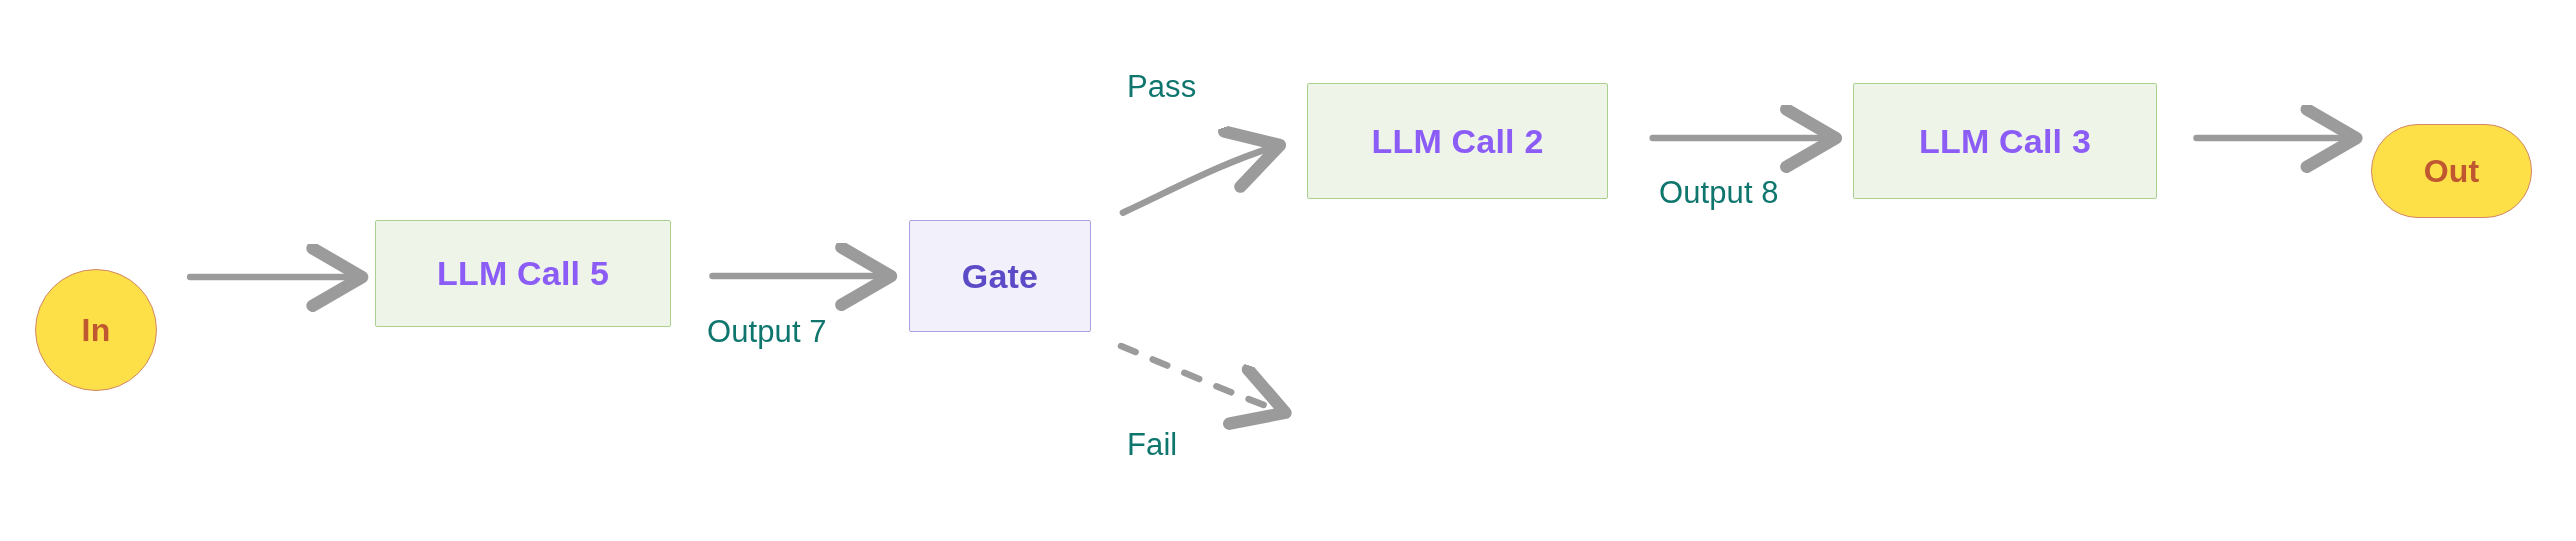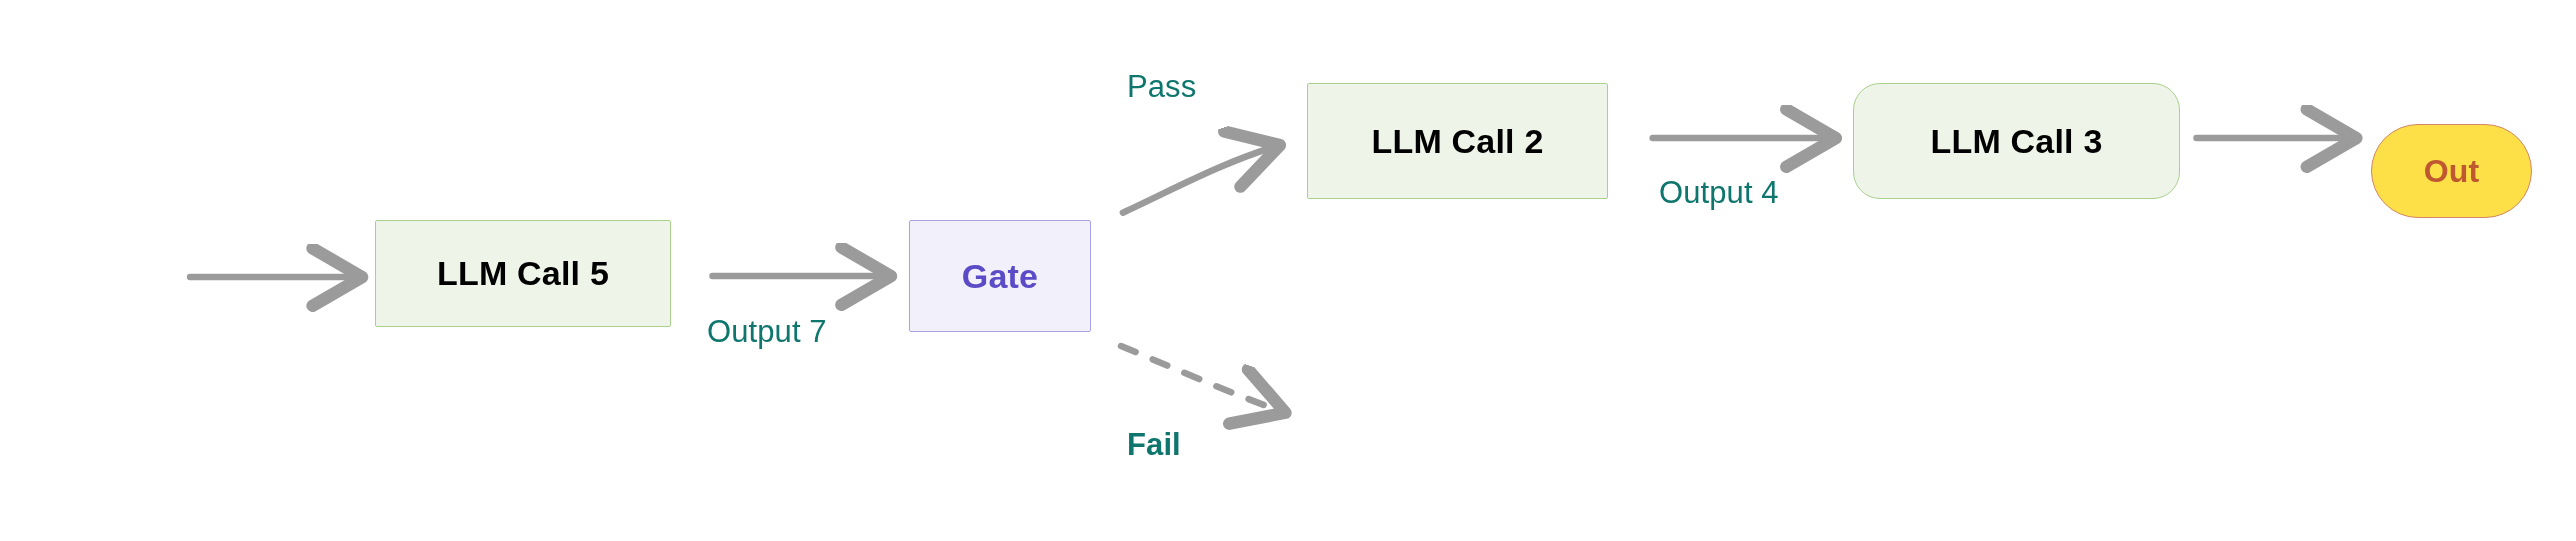--- a/index.html
+++ b/index.html
@@ -53,21 +53,21 @@
 
   
   .node-call {
     background: #eef5e8;
     border: 1.9px solid #a9d08e;
     border-radius: 1.9px;
     color: #4f9143;
   }
   .node-call .node-label {
     font-size: 34px;
-    color: #000000;
+    color: #8b5cf6;
   }
 
   
   .node-gate {
     background: #f2f1fb;
     border: 1.9px solid #a9a2e2;
     border-radius: 1.9px;
     color: #5b4bc6;
   }
   .node-gate .node-label {
@@ -82,28 +82,28 @@
     color: #0f766e;
     white-space: nowrap;
     letter-spacing: 0.1px;
   }
 
   
   #node-in      { left: 35px;   top: 229px; width: 122px; height: 122px; border-radius: 50%; }
   #node-call1   { left: 375px;  top: 220px; width: 296px; height: 107px; }
   #node-gate    { left: 909px;  top: 220px; width: 182px; height: 112px; }
   #node-call2   { left: 1307px; top: 83px;  width: 301px; height: 116px; }
-  #node-call3   { left: 1853px; top: 83px;  width: 327px; height: 116px; border-radius: 27px; }
+  #node-call3   { left: 1853px; top: 83px;  width: 304px; height: 116px; }
   #node-out     { left: 2371px; top: 84px;  width: 161px; height: 94px; border-radius: 49px; }
   #node-exit    { left: 1311px; top: 370px; width: 161px; height: 97px; border-radius: 50px; }
 
   #label-output1 { left: 707px;  top: 314px; }
   #label-output2 { left: 1659px; top: 175px; }
   #label-pass    { left: 1127px; top: 69px;  }
-  #label-fail    { left: 1127px; top: 427px; font-weight: bold; }
+  #label-fail    { left: 1127px; top: 427px; }
 </style>
 </head>
 <body>
 
 <div id="canvas">
 
   <svg id="edge-layer" viewBox="0 0 2760 580">
     <defs>
       <marker id="ah" markerWidth="12" markerHeight="12" refX="9.4" refY="5" orient="auto" markerUnits="strokeWidth">
         <path d="M 2,0.6 L 9.6,5 L 2,9.4" fill="none" stroke="#9b9b9b" stroke-width="1.9" stroke-linecap="round" stroke-linejoin="round"></path>
@@ -116,20 +116,23 @@
 
     <path d="M 1203,228 C 1253,205 1312,173 1370,156" fill="none" stroke="#9b9b9b" stroke-width="7" stroke-linecap="round" marker-end="url(#ah)"></path>
 
     <path d="M 1201,371 C 1252,392 1318,422 1376,442" fill="none" stroke="#9b9b9b" stroke-width="7" stroke-dasharray="17 20" stroke-linecap="round" marker-end="url(#ah)"></path>
 
     <line x1="1771" y1="148" x2="1966" y2="148" stroke="#9b9b9b" stroke-width="7" stroke-linecap="round" marker-end="url(#ah)"></line>
 
     <line x1="2354" y1="148" x2="2524" y2="148" stroke="#9b9b9b" stroke-width="7" stroke-linecap="round" marker-end="url(#ah)"></line>
   </svg>
 
+  <div id="node-in" class="node node-terminal">
+    <span class="node-label">In</span>
+  </div>
 
   <div id="node-call1" class="node node-call">
     <span class="node-label">LLM Call 5</span>
   </div>
 
   <div id="node-gate" class="node node-gate">
     <span class="node-label">Gate</span>
   </div>
 
   <div id="node-call2" class="node node-call">
@@ -140,20 +143,20 @@
     <span class="node-label">LLM Call 3</span>
   </div>
 
   <div id="node-out" class="node node-terminal">
     <span class="node-label">Out</span>
   </div>
 
 
   <div id="label-output1" class="edge-label">Output 7</div>
 
-  <div id="label-output2" class="edge-label">Output 4</div>
+  <div id="label-output2" class="edge-label">Output 8</div>
 
   <div id="label-pass" class="edge-label">Pass</div>
 
   <div id="label-fail" class="edge-label">Fail</div>
 
 </div>
 
 
 </body></html>

